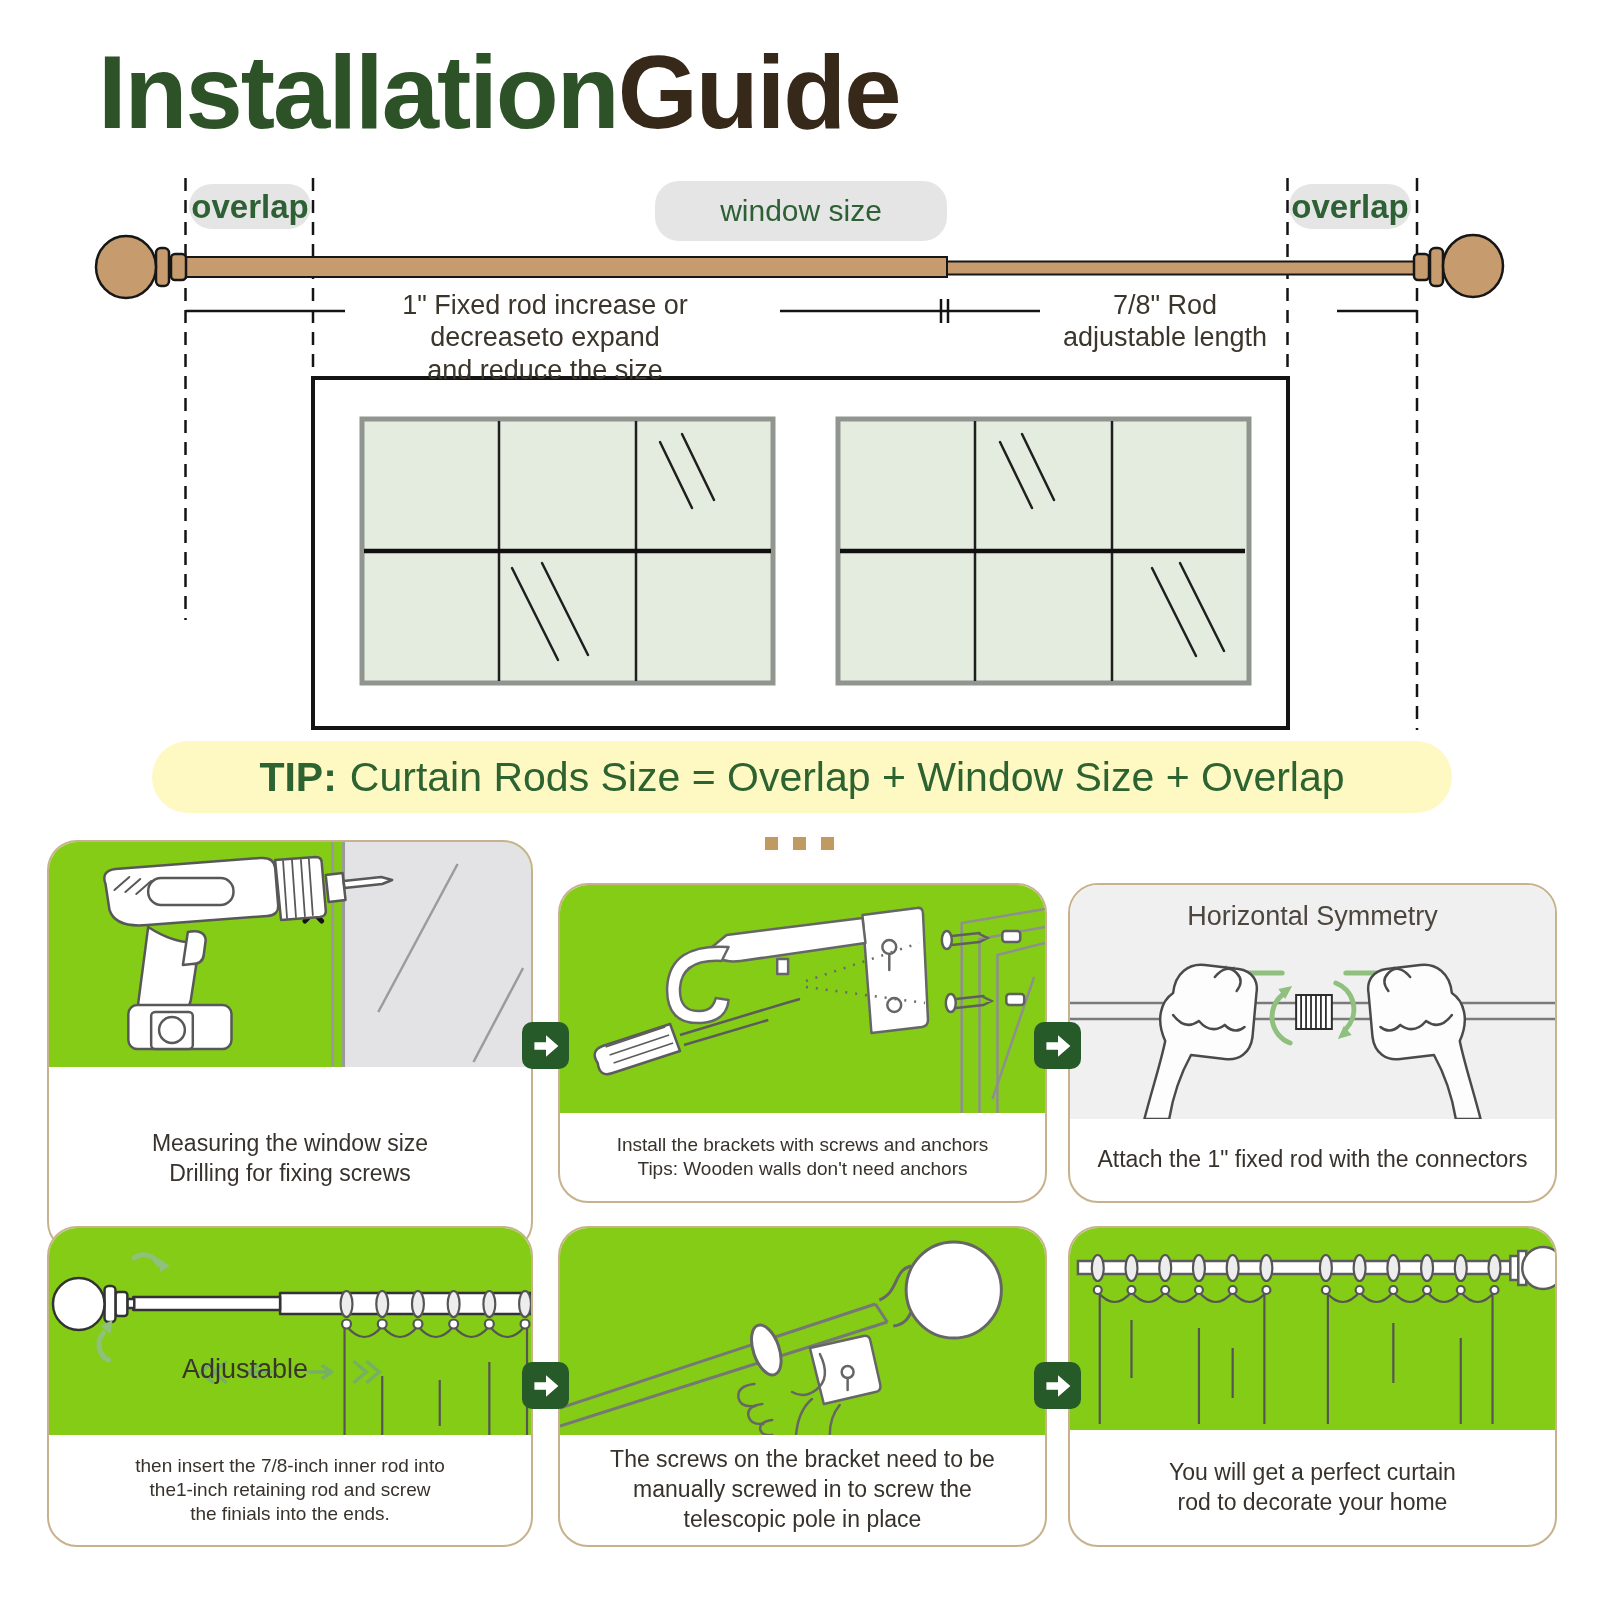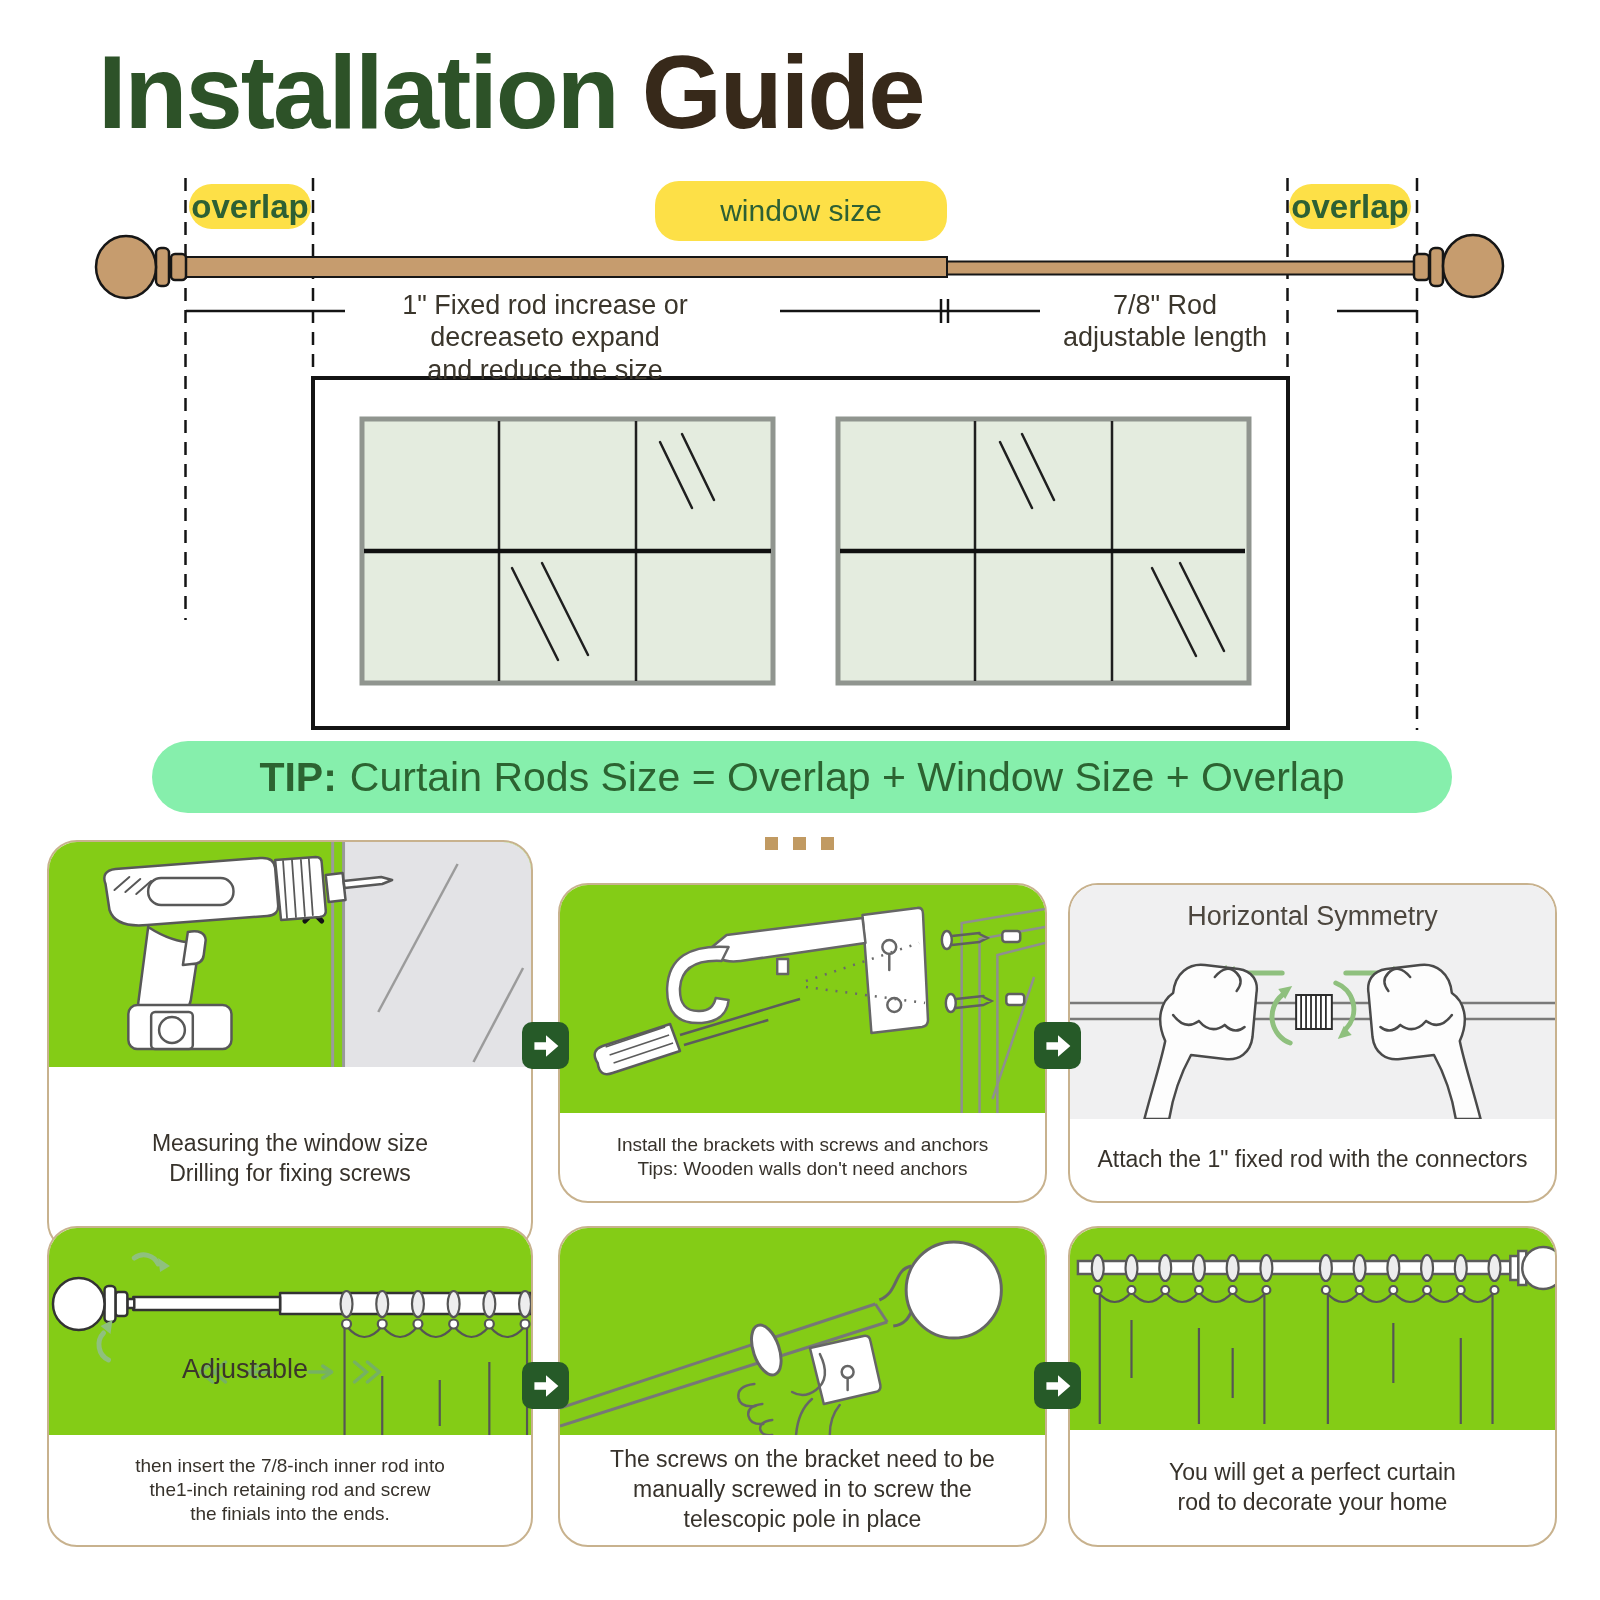--- a/index.html
+++ b/index.html
@@ -2,30 +2,30 @@
 <html><head>
 <meta charset="utf-8">
 <style>
   html,body{margin:0;padding:0}
   body{width:1600px;height:1600px;background:#ffffff;position:relative;overflow:hidden;
        font-family:"Liberation Sans",sans-serif;}
   .abs{position:absolute}
   
   .title{left:98px;top:34px;font-size:103px;font-weight:bold;letter-spacing:-2px;white-space:nowrap}
   .title-green{color:#2d5228}
-  .title-brown{color:#37291a;margin-left:24px}
-  
-  .pill{background:#fde047;color:#2d6034;border-radius:24px;display:flex;align-items:center;
+  .title-brown{color:#37291a;}
+  
+  .pill{background:#e5e5e5;color:#2d6034;border-radius:24px;display:flex;align-items:center;
         justify-content:center;font-weight:bold;white-space:nowrap}
   .pill-overlap{width:122px;height:45px;font-size:33px;font-weight:600}
   .pill-window{width:292px;height:60px;font-size:30px;font-weight:400}
   
   .rod-note{color:#3b362c;font-size:27px;line-height:1.2;text-align:center}
   
-  .tip-banner{left:152px;top:741px;width:1300px;height:72px;background:#86efac;border-radius:36px;
+  .tip-banner{left:152px;top:741px;width:1300px;height:72px;background:#fef9c3;border-radius:36px;
       display:flex;align-items:center;justify-content:center;font-size:41px;color:#2c6331;white-space:nowrap}
   .tip-prefix{font-weight:bold;margin-right:13px}
   
   .dots{left:765px;top:837px;display:flex;gap:15px}
   .dot{width:13px;height:13px;background:#c19a62}
   
   .panel{position:absolute;border:2.5px solid #c8b28e;border-radius:30px;background:#fff;
          box-sizing:border-box;overflow:hidden;display:flex;flex-direction:column}
   .panel-img{background:#84cc16;position:relative;flex:none}
   .panel-img svg{display:block;width:100%;height:100%}

